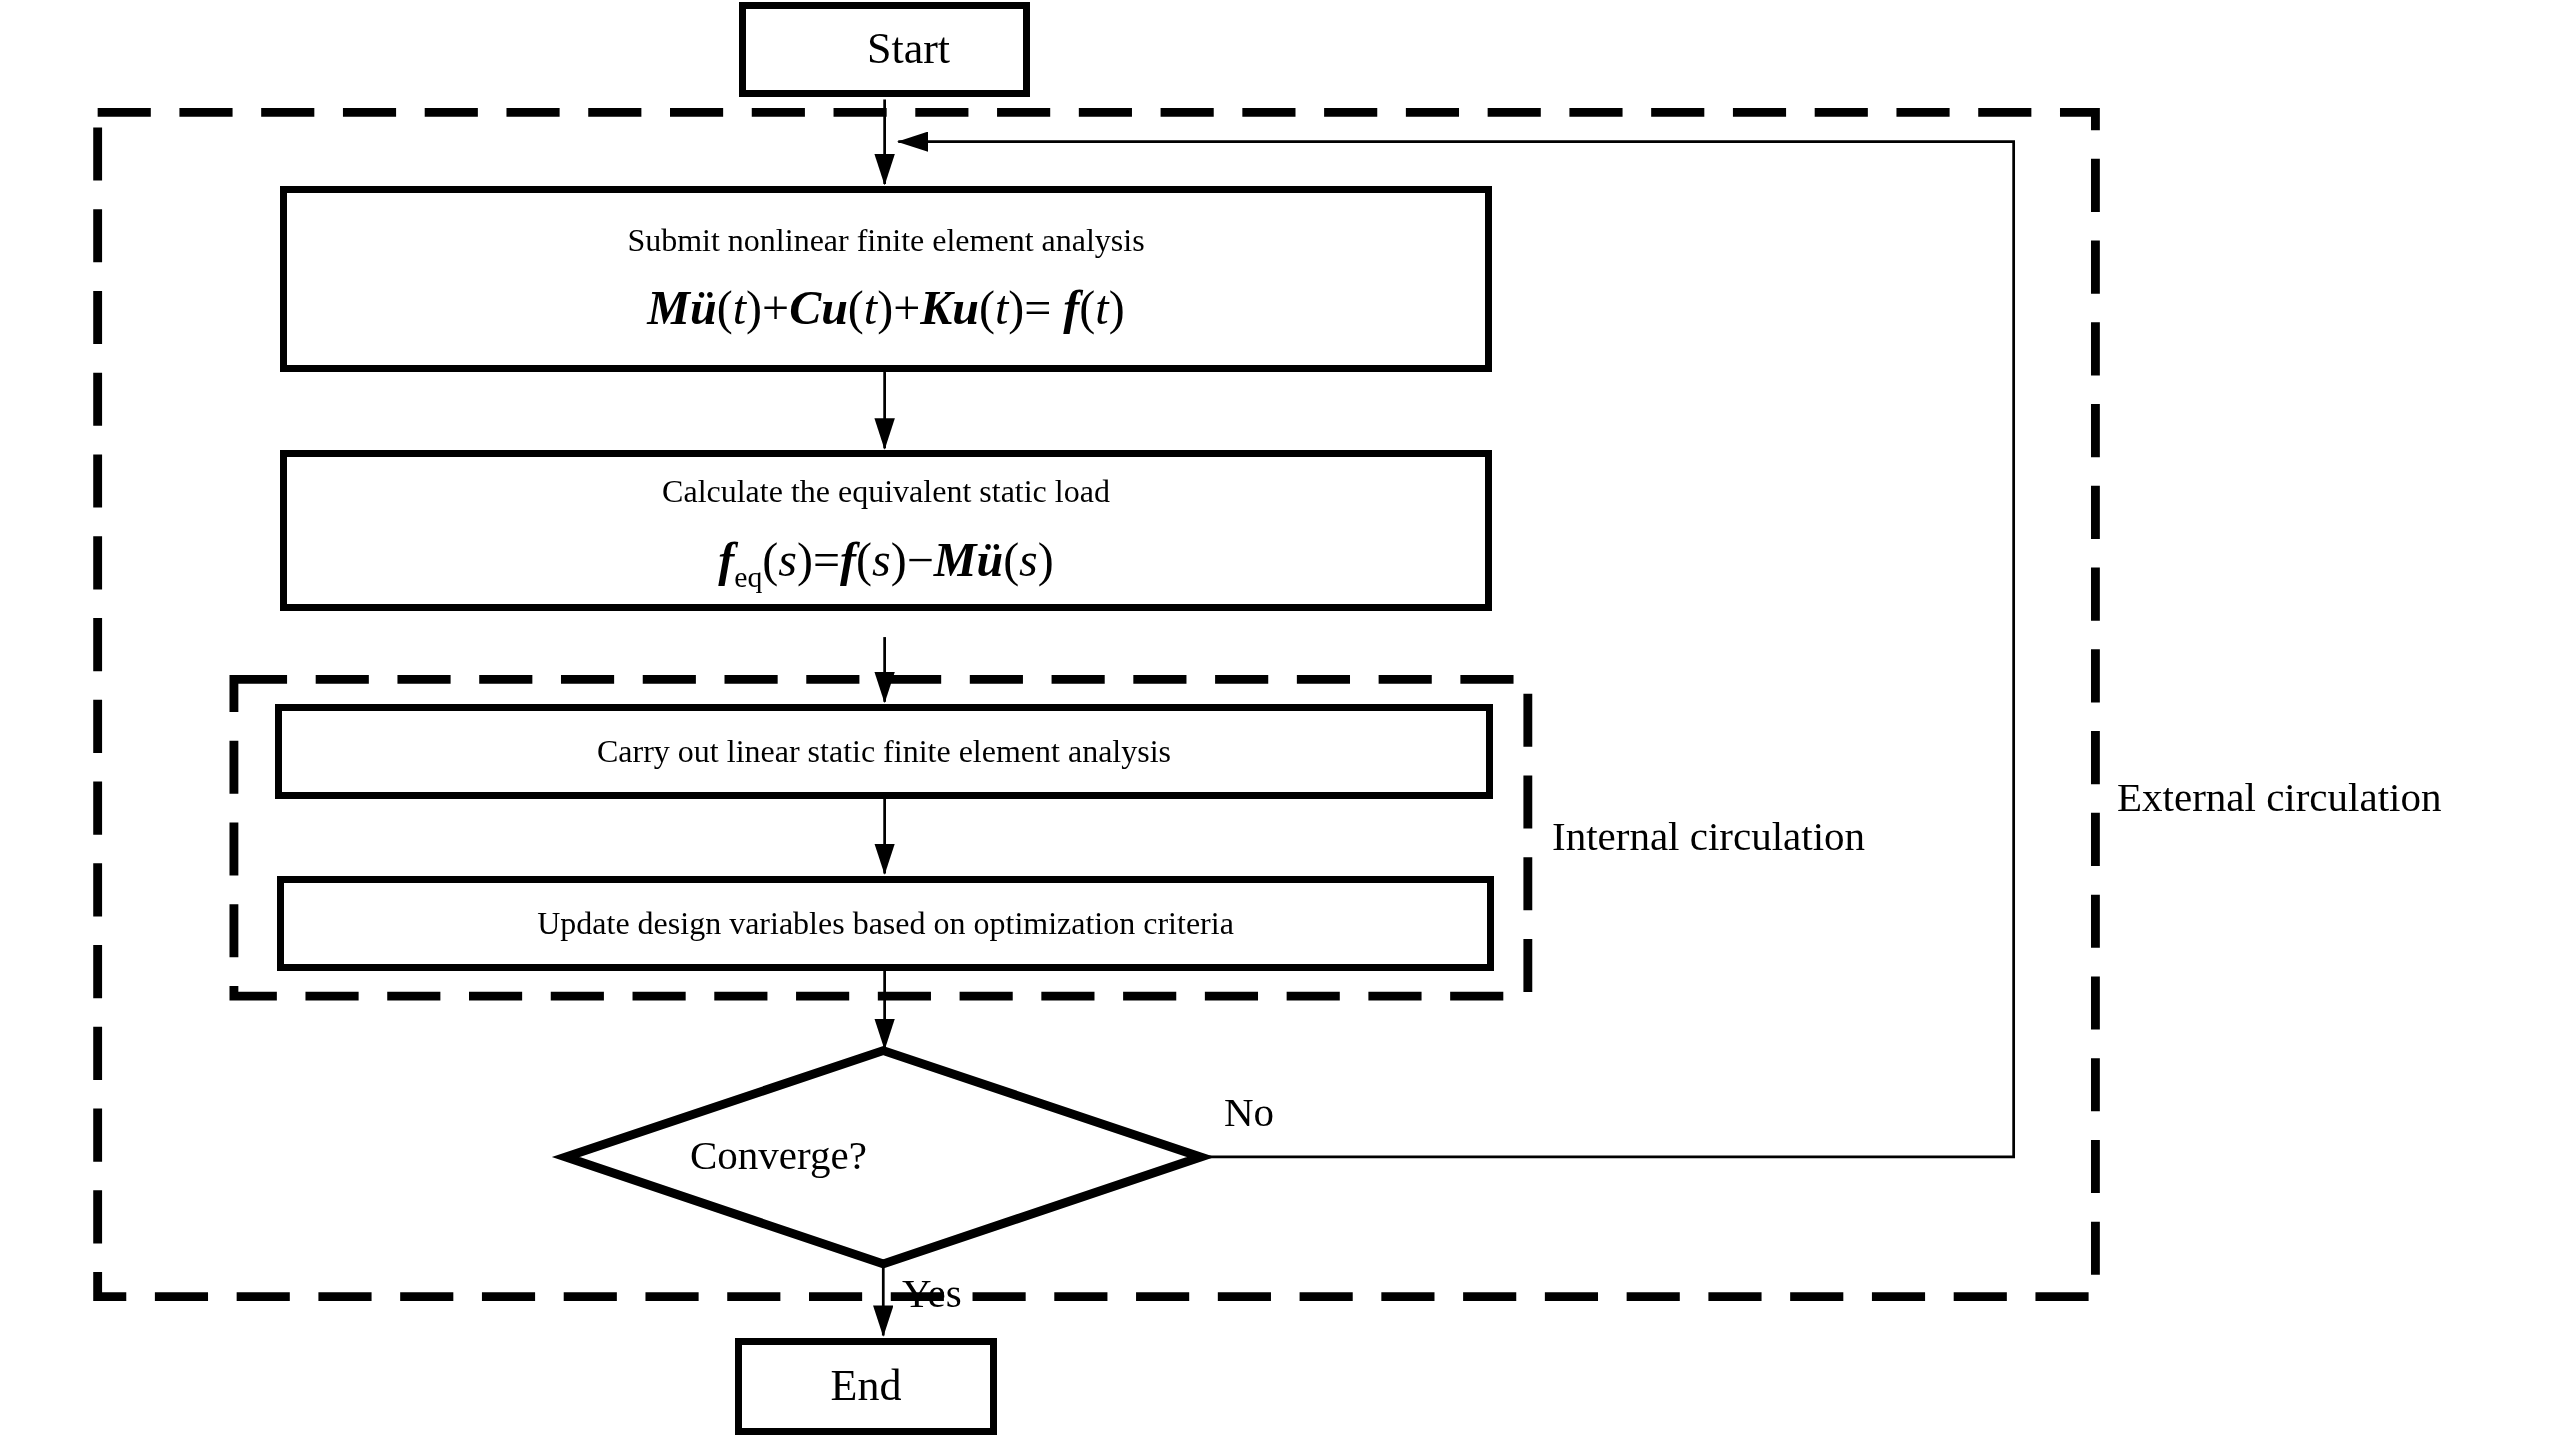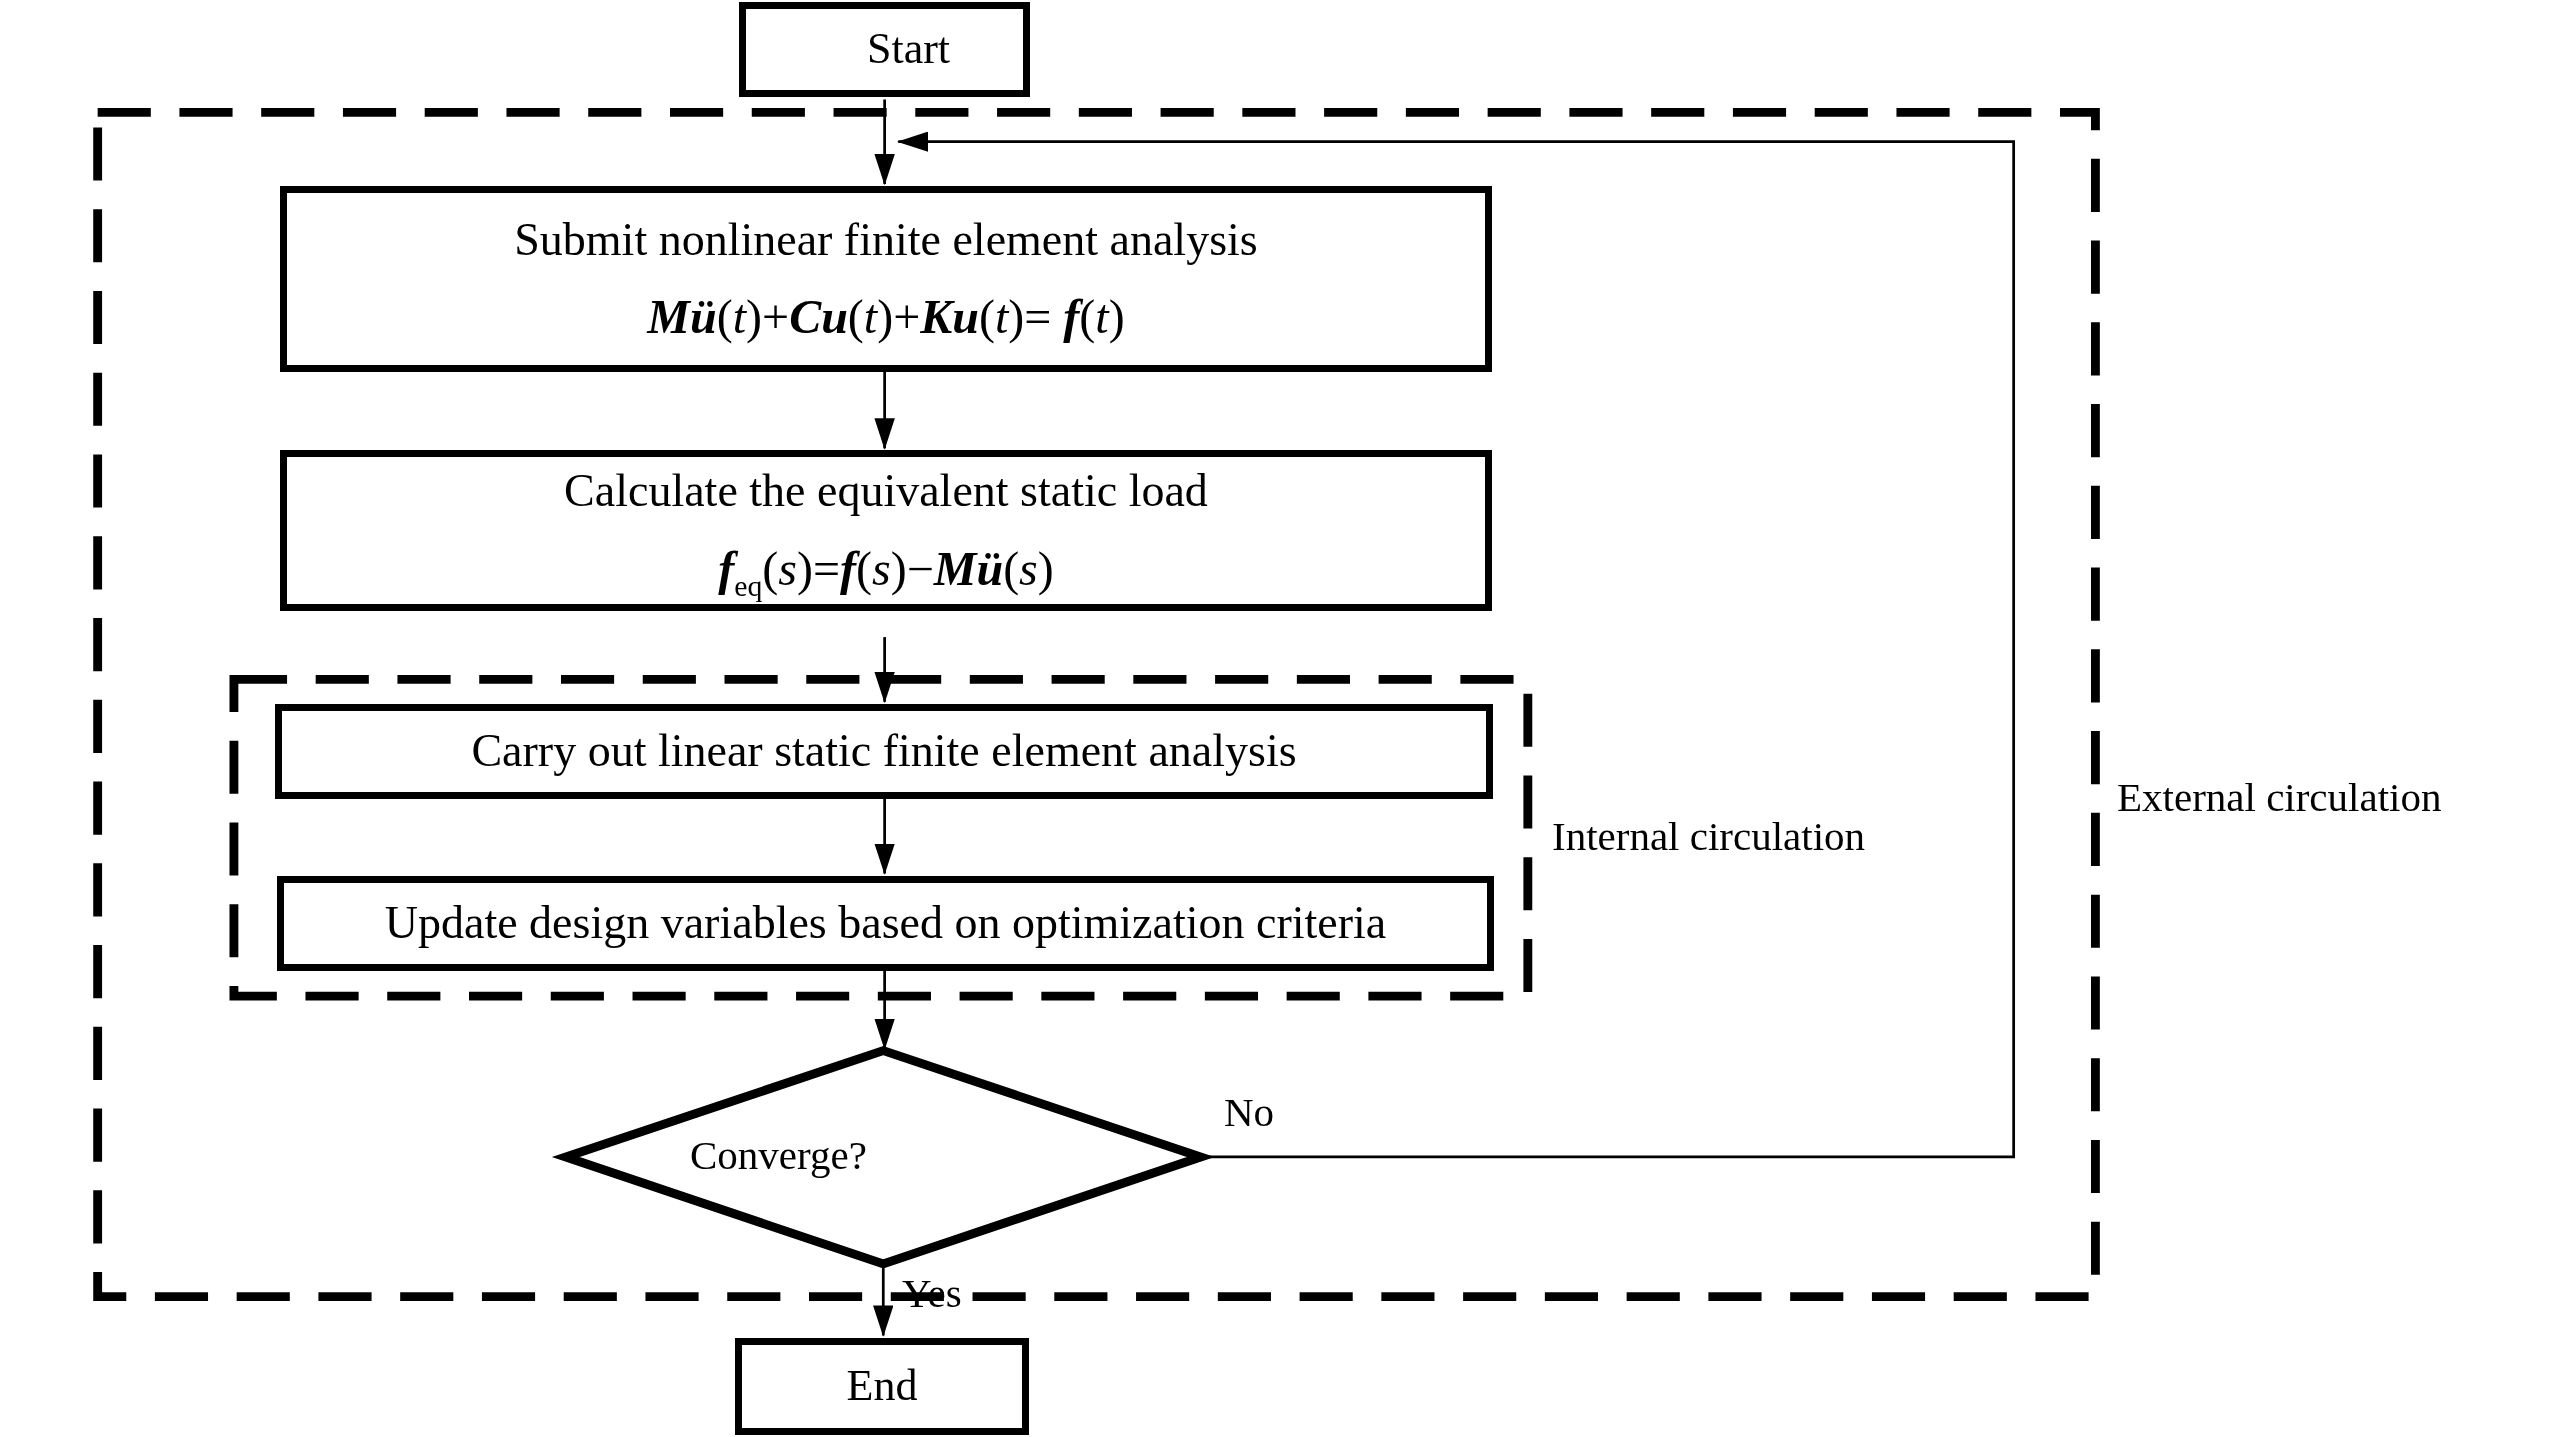--- a/index.html
+++ b/index.html
@@ -15,21 +15,21 @@
   .flow-line  { fill:none; stroke:var(--ink); stroke-width:4; }
   .shape      { fill:var(--paper); stroke:var(--ink); stroke-width:13; }
   .arrowhead  { fill:var(--ink); }
 
   .node {
     position:absolute; box-sizing:border-box;
     background:var(--paper); border:7.5px solid var(--ink);
     display:flex; flex-direction:column; justify-content:center; align-items:center;
     text-align:center;
   }
-  .node .line  { font-size:46px; line-height:1.28; white-space:nowrap; }
+  .node .line  { font-size:32px; line-height:1.28; white-space:nowrap; }
   .node .formula { font-size:48px; line-height:1.25; margin-top:17.7px; white-space:nowrap; }
   .terminal .line { font-size:44px; }
 
   .bi { font-weight:bold; font-style:italic; }
   .it { font-style:italic; }
   .formula sub { font-size:62%; font-style:normal; line-height:0; }
 
   .float-label {
     position:absolute; font-size:41px; line-height:1.2; white-space:nowrap;
   }
@@ -83,21 +83,21 @@
   <div class="node" style="left:275px; top:704px; width:1218px; height:95px;">
     <div class="line">Carry out linear static finite element analysis</div>
   </div>
 
   <div class="node" style="left:277px; top:876px; width:1217px; height:95px;">
     <div class="line">Update design variables based on optimization criteria</div>
   </div>
 
   <div id="converge-label">Converge?</div>
 
-  <div class="node terminal" style="left:735px; top:1338px; width:294px; height:97px;">
+  <div class="node terminal" style="left:735px; top:1338px; width:262px; height:97px;">
     <div class="line">End</div>
   </div>
 
   <div class="float-label" style="left:1224px; top:1088px;">No</div>
 
   <div class="float-label" style="left:902px; top:1269px;text-align:right;">Yes</div>
 
   <div class="float-label" style="left:1552px; top:812px;">Internal circulation</div>
 
   <div class="float-label" style="left:2117px; top:773px;">External circulation</div>

